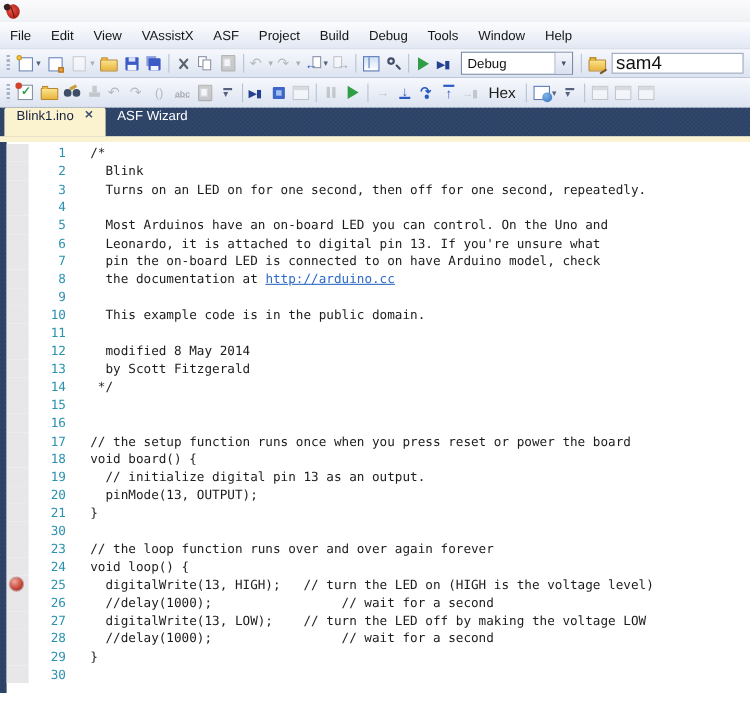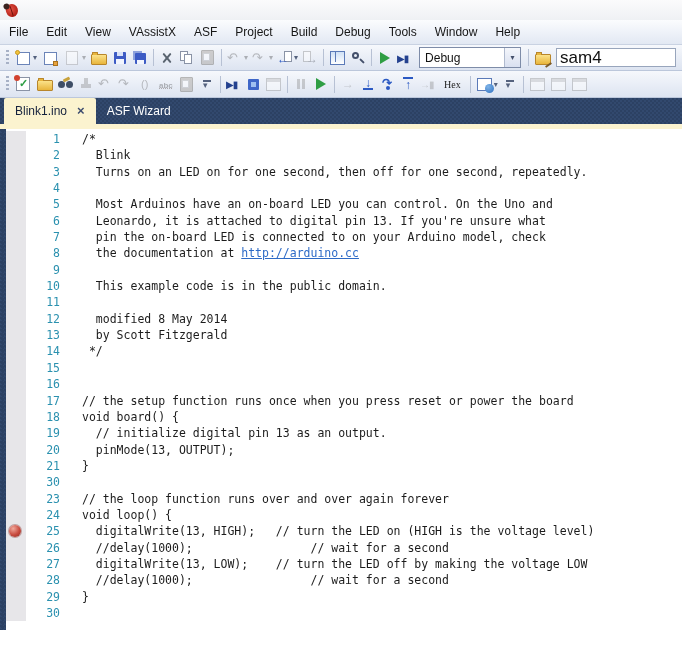--- a/index.html
+++ b/index.html
@@ -23,21 +23,21 @@
   .toolbar{background:linear-gradient(#f6f8fc,#dde4f1);border-bottom:1px solid #bcc7db;
     display:flex;align-items:center;padding:0 3px;}
   .toolbar.r1{height:25px;}
   .toolbar.r2{height:26px;}
   .grip{width:3px;height:16px;margin:0 3px;
     background:repeating-linear-gradient(180deg,#a7b1c6 0 2px,rgba(0,0,0,0) 2px 4px);}
   .sep{width:1px;height:17px;background:#b7c1d4;margin:0 3px;}
   .tbtn{display:flex;align-items:center;height:22px;padding:1px 2px;border-radius:2px;cursor:default;}
   .tbtn.dis{opacity:.45;filter:grayscale(.9);}
   .ddarrow{font-size:8px;color:#55627e;margin-left:1px;}
-  .tlabel{font-size:10px;color:#222;padding:0 4px;font-family:Liberation Serif, serif;}
+  .tlabel{font-size:14px;color:#222;padding:0 4px;}
   .combo{display:flex;width:100px;height:19px;background:#fff;border:1px solid #7e8ca8;margin:0 4px;align-items:center;}
   .combo-val{flex:1;padding-left:5px;font-size:12px;color:#111;}
   .combo-btn{width:15px;height:100%;display:flex;align-items:center;justify-content:center;
     background:linear-gradient(#f4f6fb,#d9e0f0);border-left:1px solid #b0bace;font-size:8px;color:#44506b;}
   .tsearch{flex:1;min-width:70px;height:17px;border:1px solid #98a5bc;margin:0 3px 0 2px;
     font-family:"Liberation Sans",sans-serif;font-size:17px;padding:0 3px;color:#111;}
   
   .ic{width:16px;height:16px;position:relative;display:inline-block;line-height:16px;text-align:left;}
   .ic::before,.ic::after{box-sizing:border-box;}
   .ic-new-project{background:#fff;border:1px solid #6b84b8;width:11px;height:11px;margin:3px 2px 2px 3px;}
@@ -101,21 +101,21 @@
   .ic-watch{width:13px;height:11px;border:1px solid #5b7ab8;background:#fff;margin:2px 1px;}
   .ic-watch::after{content:"";position:absolute;right:-3px;bottom:-3px;width:9px;height:9px;border-radius:50%;background:radial-gradient(circle at 35% 30%,#7fb4e8,#2e6fc0);}
   .ic-winicon{width:13px;height:11px;border:1px solid #8e99ac;background:#fff;margin:2px 1px;}
   .ic-winicon::before{content:"";position:absolute;left:0;top:0;right:0;height:3px;background:#b9c2d2;}
   
   .tabstrip{height:26px;display:flex;align-items:stretch;padding-left:4px;
     background-color:#2c4163;
     background-image:linear-gradient(45deg,#32496e 25%,rgba(0,0,0,0) 25%,rgba(0,0,0,0) 75%,#32496e 75%),
                      linear-gradient(45deg,#32496e 25%,rgba(0,0,0,0) 25%,rgba(0,0,0,0) 75%,#32496e 75%);
     background-size:4px 4px;background-position:0 0,2px 2px;}
-  .tab{display:flex;align-items:center;padding:0 11px;color:#fff;font-size:12px;cursor:default;}
+  .tab{display:flex;align-items:flex-start;padding:0 11px;color:#fff;font-size:12px;cursor:default;}
   .tab.active{background:#fbf3cf;color:#15223d;border-radius:2px 2px 0 0;}
   .tab-close{margin-left:10px;font-weight:bold;font-size:13px;color:#3c4b6e;line-height:12px;}
   .cream-band{height:5px;background:#fbf3cf;}
   
   .editor{position:relative;height:501px;background:#fff;overflow:hidden;}
   .navy-strip{position:absolute;left:0;top:0;bottom:0;width:6px;
     background-color:#2c4163;
     background-image:linear-gradient(45deg,#32496e 25%,rgba(0,0,0,0) 25%,rgba(0,0,0,0) 75%,#32496e 75%);
     background-size:4px 4px;}
   .code{position:absolute;left:6px;top:2px;right:0;}
@@ -351,21 +351,21 @@
         <pre class="ctext">  Most Arduinos have an on-board LED you can control. On the Uno and</pre>
       </div>
       <div class="crow">
         <span class="gut"></span>
         <span class="lnum">6</span>
         <pre class="ctext">  Leonardo, it is attached to digital pin 13. If you're unsure what</pre>
       </div>
       <div class="crow">
         <span class="gut"></span>
         <span class="lnum">7</span>
-        <pre class="ctext">  pin the on-board LED is connected to on your Arduino model, check</pre>
+        <pre class="ctext">  pin the on-board LED is connected to on have Arduino model, check</pre>
       </div>
       <div class="crow">
         <span class="gut"></span>
         <span class="lnum">8</span>
         <pre class="ctext">  the documentation at <a>http://arduino.cc</a></pre>
       </div>
       <div class="crow">
         <span class="gut"></span>
         <span class="lnum">9</span>
         <pre class="ctext"></pre>

